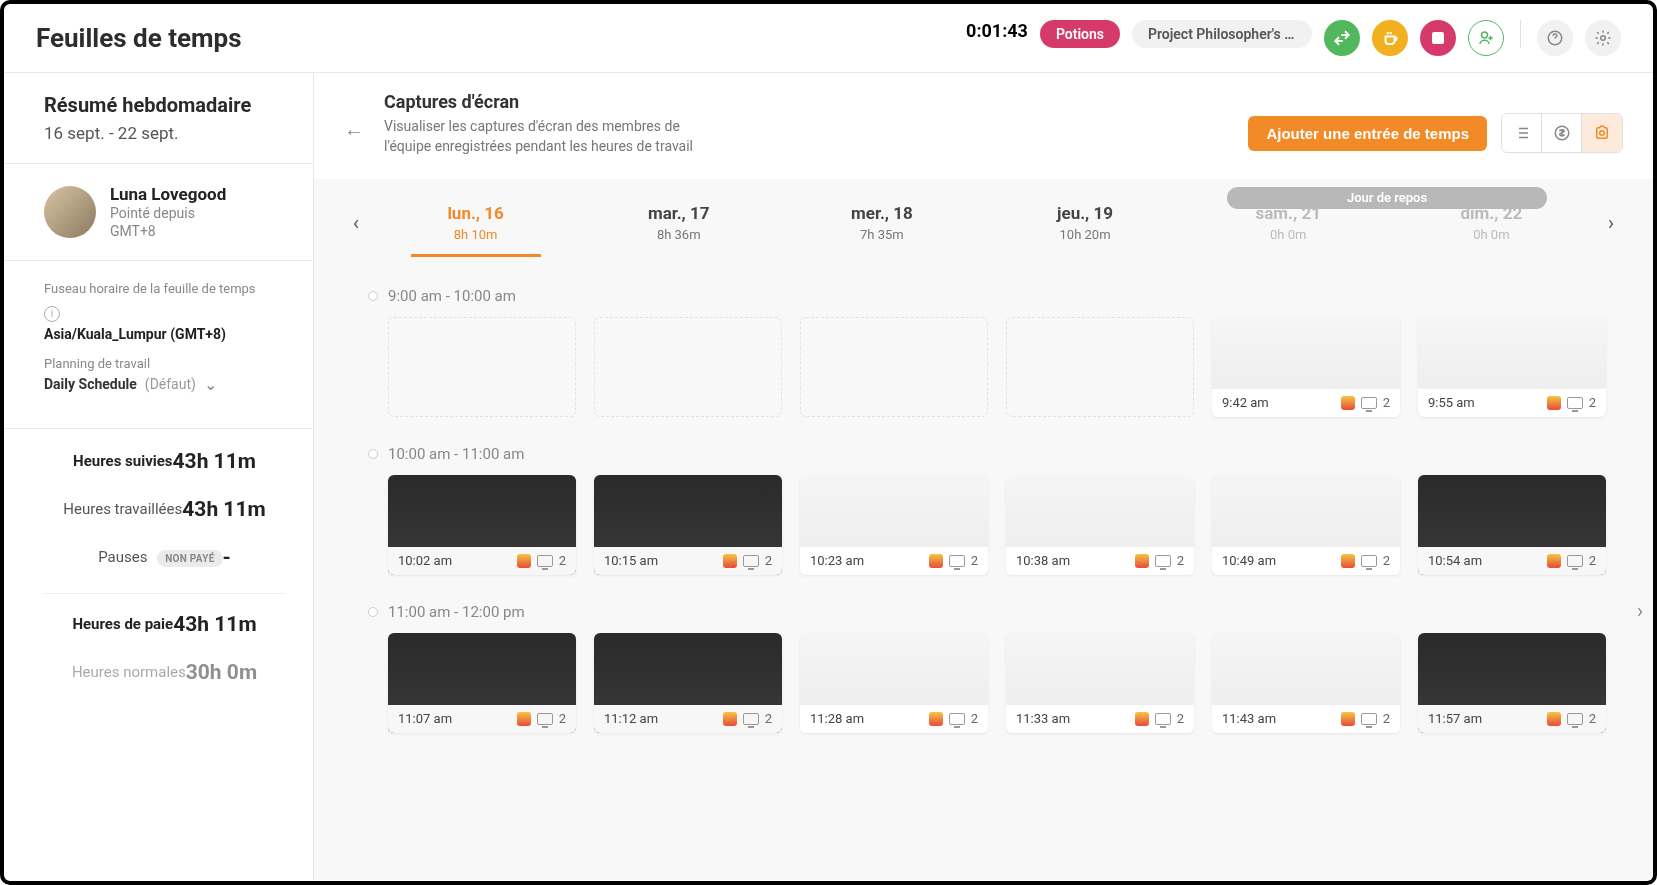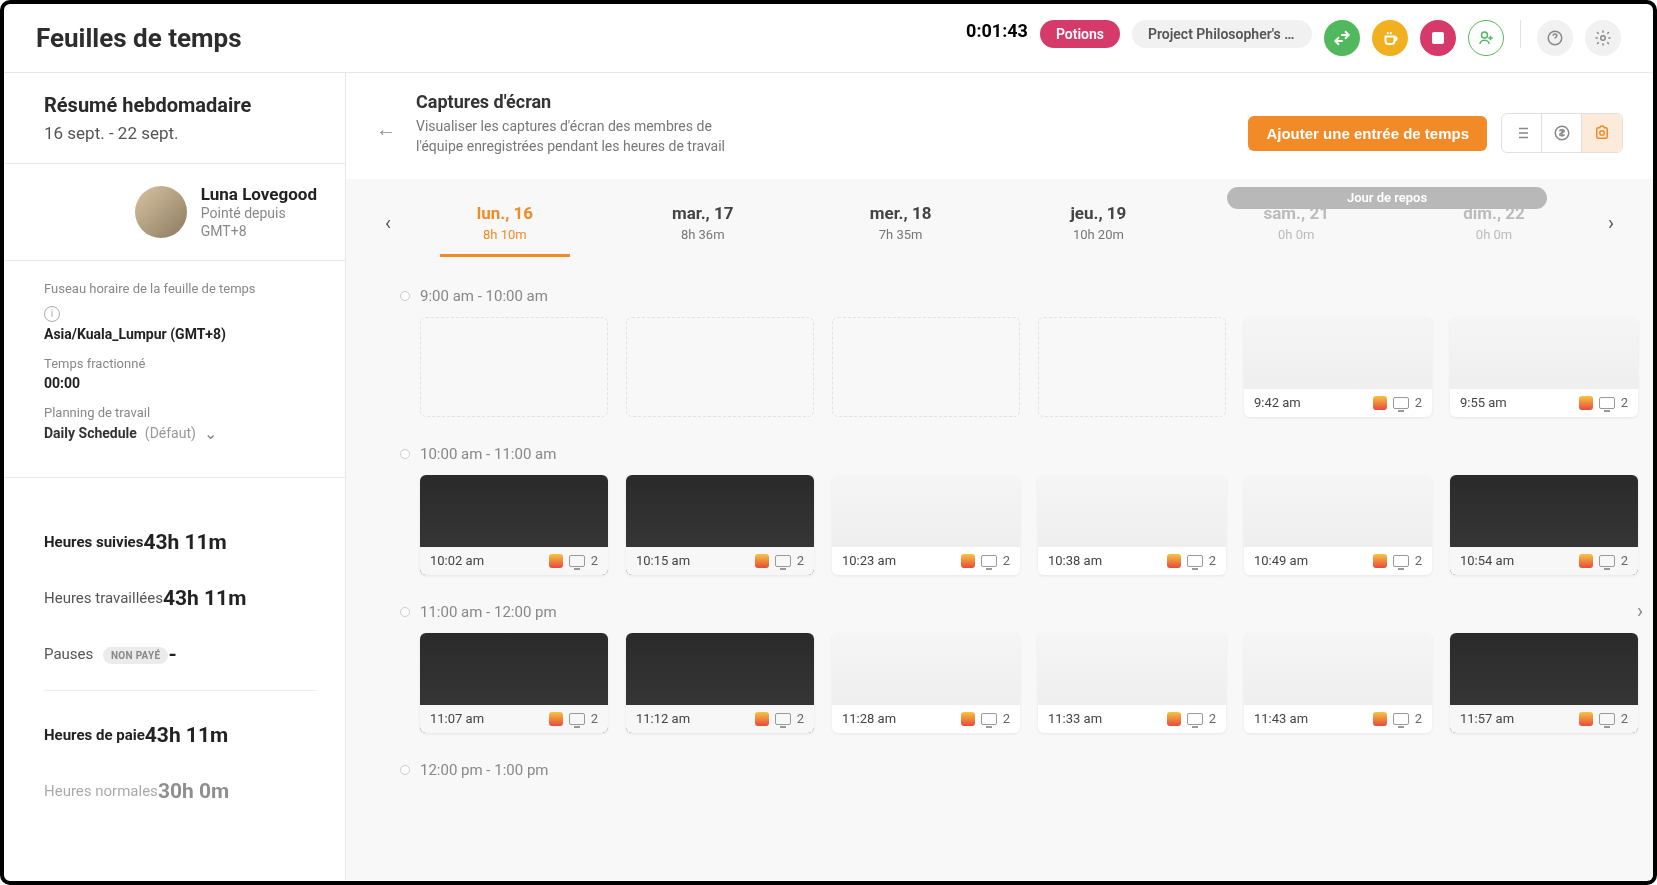--- a/index.html
+++ b/index.html
@@ -17,40 +17,40 @@
     .icon-green { background: #52b85d; color: #fff; }
     .icon-yellow { background: #f0b020; color: #fff; }
     .icon-red { background: #d63a6b; color: #fff; }
     .icon-outline-green { border: 1.5px solid #52b85d; color: #52b85d; background:#fff; }
     .icon-light { background: #f1f1f1; color: #888; }
     .vdiv { width: 1px; height: 28px; background: #e0e0e0; margin: 0 4px; }
     .stop-square { width: 12px; height: 12px; background: #fff; border-radius: 2px; }
     
     
     .layout { display: flex; height: calc(100% - 70px); }
-    .sidebar { width: 342px; border-right: 1px solid #e8e8e8; overflow-y: auto; }
+    .sidebar { width: 310px; border-right: 1px solid #e8e8e8; overflow-y: auto; }
     .main { flex: 1; display: flex; flex-direction: column; overflow: hidden; }
     
     
     .sb-section { padding: 20px 28px 20px 40px; border-bottom: 1px solid #eaeaea; }
     .sb-title { font-size: 20px; font-weight: 700; color: #2a2a2a; }
     .sb-sub { font-size: 17px; color: #555; margin-top: 6px; }
-    .user-row { display: flex; align-items: center; gap: 14px; justify-content: flex-end; }
+    .user-row { display: flex; align-items: center; gap: 14px; }
     .avatar { width: 52px; height: 52px; border-radius: 50%; background: linear-gradient(135deg,#d9c4a3,#8a7a60); }
     .user-name { font-size: 17px; font-weight: 700; color: #222; }
     .user-meta { font-size: 14px; color: #888; line-height: 1.3; }
     .sb-label { font-size: 13px; color: #888; display: flex; align-items: center; gap: 6px; }
     .info-circle { width:16px; height:16px; border:1.5px solid #aaa; border-radius:50%; font-size:10px; display:inline-flex; align-items:center; justify-content:center; color:#aaa; }
     .sb-val { font-size: 14px; font-weight: 700; color: #222; margin-top: 4px; }
     .sb-block { margin-bottom: 14px; }
     .sched-row { display:flex; align-items:center; gap:8px; margin-top:4px;}
     .sched-main { font-size:14px; font-weight:700; }
     .sched-def { font-size:14px; color:#999; }
     .chev { color:#888; }
-    .stats-row { display:flex; justify-content:flex-start; align-items:center; margin-bottom:24px;margin-top:32px; }
+    .stats-row { display:flex; justify-content:center; align-items:center; margin-bottom:24px; }
     .stats-label { font-size:15px; color:#555; }
     .stats-label.bold { font-weight:700; color:#222; }
     .stats-val { font-size:21px; font-weight:700; color:#222; }
     .badge-pause { background:#ebebeb; color:#888; font-size:10px; font-weight:700; padding:3px 8px; border-radius:10px; margin-left:6px; letter-spacing:0.3px; }
     .hr-light { border:none; border-top:1px solid #eee; margin-bottom:18px; }
     
     
     .main-header { display:flex; align-items:flex-start; padding: 18px 30px 22px; gap: 20px; }
     .back-arrow { color:#888; margin-top:26px; cursor:pointer; font-size:20px; }
     .mh-title { font-size:18px; font-weight:700; }
@@ -161,24 +161,20 @@
     </div>
     <div class="sb-section">
       <div class="sb-block">
         <div class="sb-label">
             <span>Fuseau horaire de la feuille de temps</span>
           </div>
         <div style="margin-top:6px;"><span class="info-circle">i</span></div>
         <div class="sb-val">Asia/Kuala_Lumpur (GMT+8)</div>
       </div>
       <div class="sb-block">
-        <div class="sb-label">Temps fractionné</div>
-        <div class="sb-val">00:00</div>
-      </div>
-      <div class="sb-block">
         <div class="sb-label">Planning de travail</div>
         <div class="sched-row">
           <span class="sched-main">Daily Schedule</span>
           <span class="sched-def">(Défaut)</span>
           <span class="chev">⌄</span>
         </div>
       </div>
     </div>
     <div class="sb-section" style="border-bottom:none;">
       <div class="stats-row">
@@ -434,23 +430,17 @@
                 <div class="shot-footer">
                   <span class="shot-time">11:57 am</span>
                   <span class="shot-spacer"></span>
                   <span class="app-dot"></span>
                   <span class="monitor-icon"></span>
                   <span class="shot-count">2</span>
                 </div>
               </div>
             </div>
           </div>
-          <div class="time-row">
-            <div class="time-header">
-              <span class="time-dot"></span>
-              <span class="time-text">12:00 pm - 1:00 pm</span>
-            </div>
-          </div>
         </div>
       <div class="side-scroll-chev">›</div>
     </div>
   </div>
 </div>
 
 </body></html>

